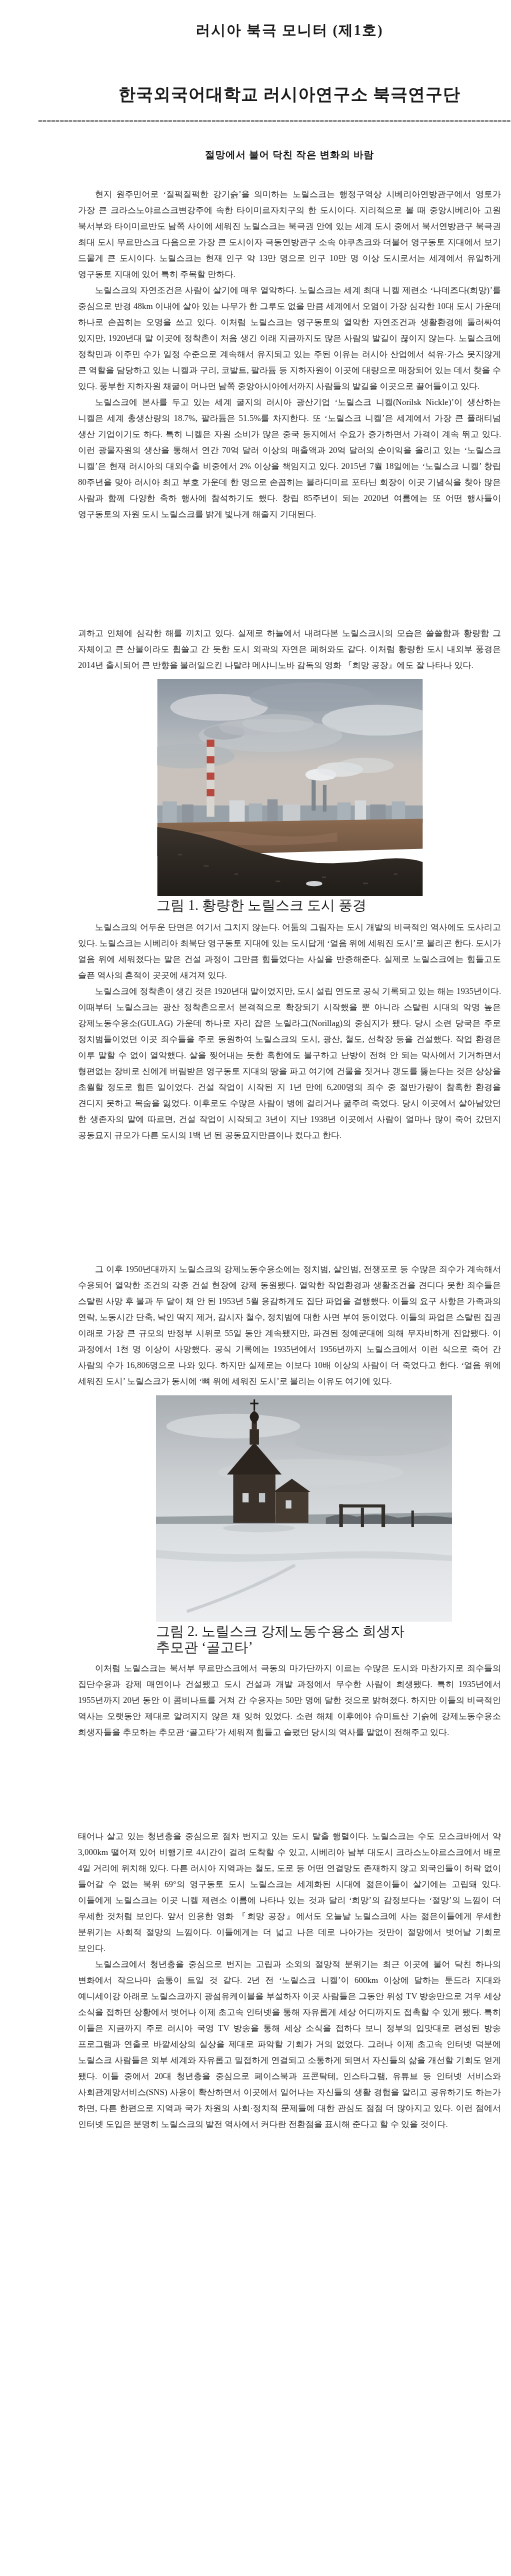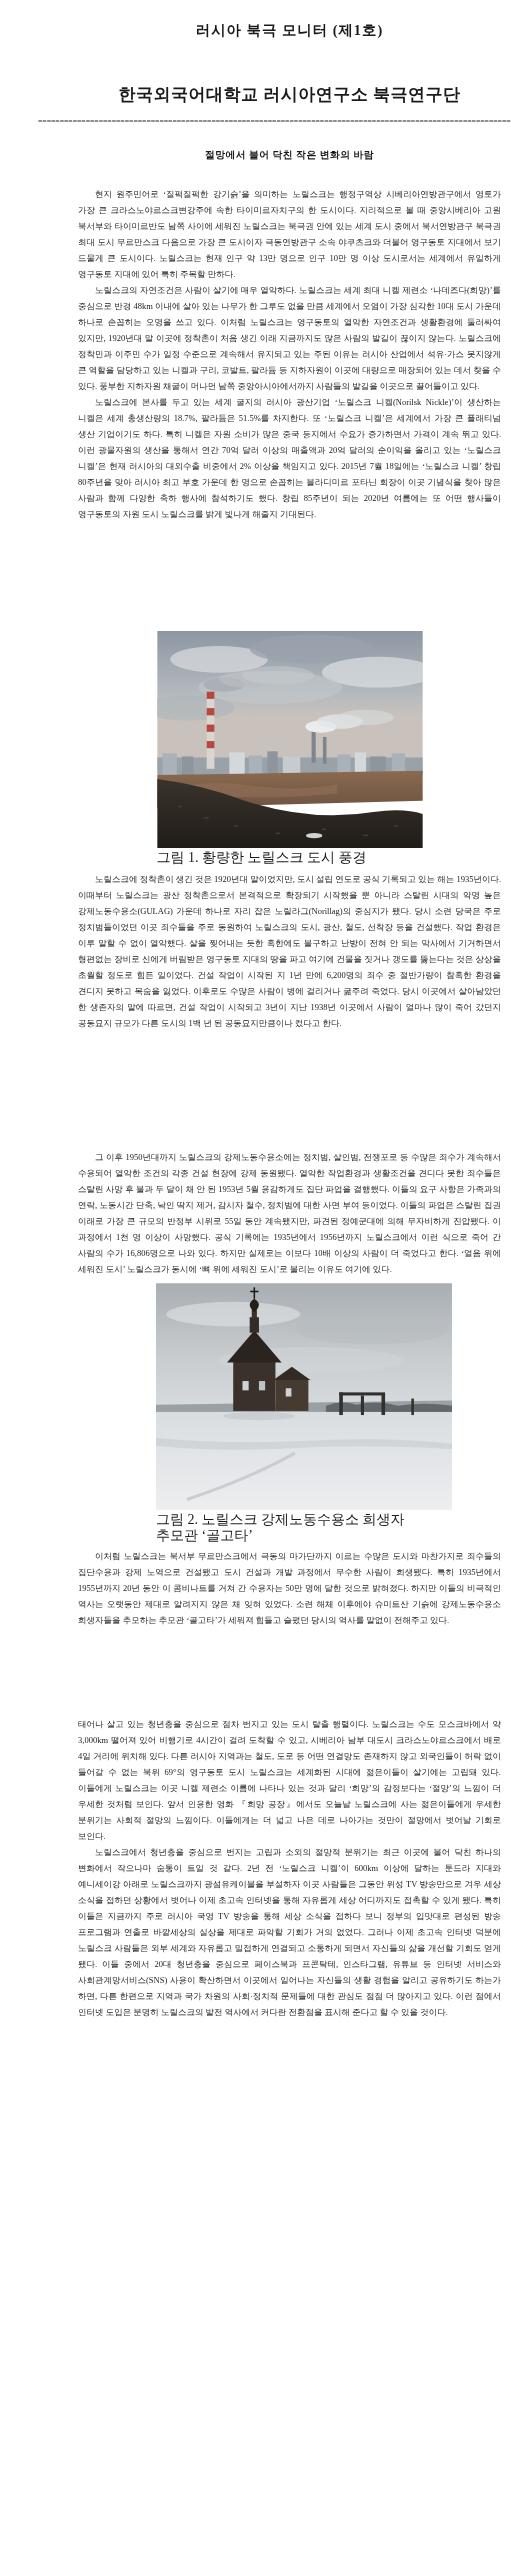--- a/index.html
+++ b/index.html
@@ -82,20 +82,21 @@
   <h2 class="article-title">절망에서 불어 닥친 작은 변화의 바람</h2>
 
   <div class="body-text">
 
     <p class="para">현지 원주민어로 ‘질퍽질퍽한 강기슭’을 의미하는 노릴스크는 행정구역상 시베리아연방관구에서 영토가 가장 큰 크라스노야르스크변강주에 속한 타이미르자치구의 한 도시이다. 지리적으로 볼 때 중앙시베리아 고원 북서부와 타이미르반도 남쪽 사이에 세워진 노릴스크는 북극권 안에 있는 세계 도시 중에서 북서연방관구 북극권 최대 도시 무르만스크 다음으로 가장 큰 도시이자 극동연방관구 소속 야쿠츠크와 더불어 영구동토 지대에서 보기 드물게 큰 도시이다. 노릴스크는 현재 인구 약 13만 명으로 인구 10만 명 이상 도시로서는 세계에서 유일하게 영구동토 지대에 있어 특히 주목할 만하다.</p>
     <p class="para">노릴스크의 자연조건은 사람이 살기에 매우 열악하다. 노릴스크는 세계 최대 니켈 제련소 ‘나데즈다(희망)’를 중심으로 반경 48km 이내에 살아 있는 나무가 한 그루도 없을 만큼 세계에서 오염이 가장 심각한 10대 도시 가운데 하나로 손꼽히는 오명을 쓰고 있다. 이처럼 노릴스크는 영구동토의 열악한 자연조건과 생활환경에 둘러싸여 있지만, 1920년대 말 이곳에 정착촌이 처음 생긴 이래 지금까지도 많은 사람의 발길이 끊이지 않는다. 노릴스크에 정착민과 이주민 수가 일정 수준으로 계속해서 유지되고 있는 주된 이유는 러시아 산업에서 석유·가스 못지않게 큰 역할을 담당하고 있는 니켈과 구리, 코발트, 팔라듐 등 지하자원이 이곳에 대량으로 매장되어 있는 데서 찾을 수 있다. 풍부한 지하자원 채굴이 머나먼 남쪽 중앙아시아에서까지 사람들의 발길을 이곳으로 끌어들이고 있다.</p>
     <p class="para">노릴스크에 본사를 두고 있는 세계 굴지의 러시아 광산기업 ‘노릴스크 니켈(Norilsk Nickle)’이 생산하는 니켈은 세계 총생산량의 18.7%, 팔라듐은 51.5%를 차지한다. 또 ‘노릴스크 니켈’은 세계에서 가장 큰 플래티넘 생산 기업이기도 하다. 특히 니켈은 자원 소비가 많은 중국 등지에서 수요가 증가하면서 가격이 계속 뛰고 있다. 이런 광물자원의 생산을 통해서 연간 70억 달러 이상의 매출액과 20억 달러의 순이익을 올리고 있는 ‘노릴스크 니켈’은 현재 러시아의 대외수출 비중에서 2% 이상을 책임지고 있다. 2015년 7월 18일에는 ‘노릴스크 니켈’ 창립 80주년을 맞아 러시아 최고 부호 가운데 한 명으로 손꼽히는 블라디미르 포타닌 회장이 이곳 기념식을 찾아 많은 사람과 함께 다양한 축하 행사에 참석하기도 했다. 창립 85주년이 되는 2020년 여름에는 또 어떤 행사들이 영구동토의 자원 도시 노릴스크를 밝게 빛나게 해줄지 기대된다.</p>
 
     <div class="page-break-1"></div>
 
+    <p class="para no-indent">괴하고 인체에 심각한 해를 끼치고 있다. 실제로 하늘에서 내려다본 노릴스크시의 모습은 쓸쓸함과 황량함 그 자체이고 큰 산불이라도 휩쓸고 간 듯한 도시 외곽의 자연은 폐허와도 같다. 이처럼 황량한 도시 내외부 풍경은 2014년 출시되어 큰 반향을 불러일으킨 나탈랴 메샤니노바 감독의 영화 『희망 공장』에도 잘 나타나 있다.</p>
 
     <div class="figure figure-1">
       <svg width="266" height="217" viewBox="0 0 516 422" xmlns="http://www.w3.org/2000/svg" role="img" aria-label="industrial cityscape">
         <defs>
           <linearGradient id="sky1" x1="0" y1="0" x2="0" y2="1">
             <stop offset="0" stop-color="#8d97a2"></stop>
             <stop offset="0.45" stop-color="#b4b9be"></stop>
             <stop offset="0.62" stop-color="#c9c2bc"></stop>
           </linearGradient>
           <linearGradient id="slope1" x1="0" y1="0" x2="0" y2="1">
@@ -158,20 +159,21 @@
           <rect x="230" y="392" width="9" height="3"></rect>
           <rect x="320" y="384" width="8" height="3"></rect>
           <rect x="400" y="396" width="10" height="3"></rect>
           <rect x="460" y="378" width="7" height="3"></rect>
         </g>
         <ellipse cx="305" cy="398" rx="16" ry="5" fill="#cfd3d6"></ellipse>
       </svg>
       <div class="figure-caption">그림 1. 황량한 노릴스크 도시 풍경</div>
     </div>
 
+    <p class="para">노릴스크의 어두운 단면은 여기서 그치지 않는다. 어둠의 그림자는 도시 개발의 비극적인 역사에도 도사리고 있다. 노릴스크는 시베리아 최북단 영구동토 지대에 있는 도시답게 ‘얼음 위에 세워진 도시’로 불리곤 한다. 도시가 얼음 위에 세워졌다는 말은 건설 과정이 그만큼 힘들었다는 사실을 반증해준다. 실제로 노릴스크에는 힘들고도 슬픈 역사의 흔적이 곳곳에 새겨져 있다.</p>
     <p class="para">노릴스크에 정착촌이 생긴 것은 1920년대 말이었지만, 도시 설립 연도로 공식 기록되고 있는 해는 1935년이다. 이때부터 노릴스크는 광산 정착촌으로서 본격적으로 확장되기 시작했을 뿐 아니라 스탈린 시대의 악명 높은 강제노동수용소(GULAG) 가운데 하나로 자리 잡은 노릴라그(Norillag)의 중심지가 됐다. 당시 소련 당국은 주로 정치범들이었던 이곳 죄수들을 주로 동원하여 노릴스크의 도시, 광산, 철도, 선착장 등을 건설했다. 작업 환경은 이루 말할 수 없이 열악했다. 살을 찢어내는 듯한 혹한에도 불구하고 난방이 전혀 안 되는 막사에서 기거하면서 형편없는 장비로 신에게 버림받은 영구동토 지대의 땅을 파고 여기에 건물을 짓거나 갱도를 뚫는다는 것은 상상을 초월할 정도로 힘든 일이었다. 건설 작업이 시작된 지 1년 만에 6,200명의 죄수 중 절반가량이 참혹한 환경을 견디지 못하고 목숨을 잃었다. 이후로도 수많은 사람이 병에 걸리거나 굶주려 죽었다. 당시 이곳에서 살아남았던 한 생존자의 말에 따르면, 건설 작업이 시작되고 3년이 지난 1938년 이곳에서 사람이 얼마나 많이 죽어 갔던지 공동묘지 규모가 다른 도시의 1백 년 된 공동묘지만큼이나 컸다고 한다.</p>
 
     <div class="page-break-2"></div>
 
     <p class="para">그 이후 1950년대까지 노릴스크의 강제노동수용소에는 정치범, 살인범, 전쟁포로 등 수많은 죄수가 계속해서 수용되어 열악한 조건의 각종 건설 현장에 강제 동원됐다. 열악한 작업환경과 생활조건을 견디다 못한 죄수들은 스탈린 사망 후 불과 두 달이 채 안 된 1953년 5월 용감하게도 집단 파업을 결행했다. 이들의 요구 사항은 가족과의 연락, 노동시간 단축, 낙인 딱지 제거, 감시자 철수, 정치범에 대한 사면 부여 등이었다. 이들의 파업은 스탈린 집권 이래로 가장 큰 규모의 반정부 시위로 55일 동안 계속됐지만, 파견된 정예군대에 의해 무자비하게 진압됐다. 이 과정에서 1천 명 이상이 사망했다. 공식 기록에는 1935년에서 1956년까지 노릴스크에서 이런 식으로 죽어 간 사람의 수가 16,806명으로 나와 있다. 하지만 실제로는 이보다 10배 이상의 사람이 더 죽었다고 한다. ‘얼음 위에 세워진 도시’ 노릴스크가 동시에 ‘뼈 위에 세워진 도시’로 불리는 이유도 여기에 있다.</p>
 
     <div class="figure figure-2">
       <svg width="296" height="227" viewBox="0 0 575 440" xmlns="http://www.w3.org/2000/svg" role="img" aria-label="memorial chapel in snow">
         <defs>
           <linearGradient id="sky2" x1="0" y1="0" x2="0" y2="1">
@@ -218,21 +220,21 @@
           <rect x="398" y="218" width="6" height="38"></rect>
           <rect x="438" y="214" width="7" height="42"></rect>
           <rect x="356" y="212" width="89" height="6"></rect>
           <rect x="496" y="224" width="5" height="32"></rect>
         </g>
         <ellipse cx="200" cy="258" rx="70" ry="8" fill="#c5cace" opacity="0.8"></ellipse>
       </svg>
       <div class="figure-caption">그림 2. 노릴스크 강제노동수용소 희생자 추모관 ‘골고타’</div>
     </div>
 
-    <p class="para">이처럼 노릴스크는 북서부 무르만스크에서 극동의 마가단까지 이르는 수많은 도시와 마찬가지로 죄수들의 집단수용과 강제 노역으로 건설됐고 도시 건설과 개발 과정에서 무수한 사람이 희생됐다. 특히 1935년에서 1955년까지 20년 동안 이 콤비나트를 거쳐 간 수용자는 50만 명에 달한 것으로 밝혀졌다. 하지만 이들의 비극적인 역사는 오랫동안 제대로 알려지지 않은 채 잊혀 있었다. 소련 해체 이후에야 슈미트산 기슭에 강제노동수용소 희생자들을 추모하는 추모관 ‘골고타’가 세워져 힘들고 슬펐던 당시의 역사를 말없이 전해주고 있다.</p>
+    <p class="para">이처럼 노릴스크는 북서부 무르만스크에서 극동의 마가단까지 이르는 수많은 도시와 마찬가지로 죄수들의 집단수용과 강제 매연이나 건설됐고 도시 건설과 개발 과정에서 무수한 사람이 희생됐다. 특히 1935년에서 1955년까지 20년 동안 이 콤비나트를 거쳐 간 수용자는 50만 명에 달한 것으로 밝혀졌다. 하지만 이들의 비극적인 역사는 오랫동안 제대로 알려지지 않은 채 잊혀 있었다. 소련 해체 이후에야 슈미트산 기슭에 강제노동수용소 희생자들을 추모하는 추모관 ‘골고타’가 세워져 힘들고 슬펐던 당시의 역사를 말없이 전해주고 있다.</p>
 
     <div class="page-break-3"></div>
 
     <p class="para no-indent">태어나 살고 있는 청년층을 중심으로 점차 번지고 있는 도시 탈출 행렬이다. 노릴스크는 수도 모스크바에서 약 3,000km 떨어져 있어 비행기로 4시간이 걸려 도착할 수 있고, 시베리아 남부 대도시 크라스노야르스크에서 배로 4일 거리에 위치해 있다. 다른 러시아 지역과는 철도, 도로 등 어떤 연결망도 존재하지 않고 외국인들이 허락 없이 들어갈 수 없는 북위 69°의 영구동토 도시 노릴스크는 세계화된 시대에 젊은이들이 살기에는 고립돼 있다. 이들에게 노릴스크는 이곳 니켈 제련소 이름에 나타나 있는 것과 달리 ‘희망’의 감정보다는 ‘절망’의 느낌이 더 우세한 것처럼 보인다. 앞서 인용한 영화 『희망 공장』에서도 오늘날 노릴스크에 사는 젊은이들에게 우세한 분위기는 사회적 절망의 느낌이다. 이들에게는 더 넓고 나은 데로 나아가는 것만이 절망에서 벗어날 기회로 보인다.</p>
     <p class="para">노릴스크에서 청년층을 중심으로 번지는 고립과 소외의 절망적 분위기는 최근 이곳에 불어 닥친 하나의 변화에서 작으나마 숨통이 트일 것 같다. 2년 전 ‘노릴스크 니켈’이 600km 이상에 달하는 툰드라 지대와 예니세이강 아래로 노릴스크까지 광섬유케이블을 부설하자 이곳 사람들은 그동안 위성 TV 방송만으로 겨우 세상 소식을 접하던 상황에서 벗어나 이제 초고속 인터넷을 통해 자유롭게 세상 어디까지도 접촉할 수 있게 됐다. 특히 이들은 지금까지 주로 러시아 국영 TV 방송을 통해 세상 소식을 접하다 보니 정부의 입맛대로 편성된 방송 프로그램과 연출로 바깥세상의 실상을 제대로 파악할 기회가 거의 없었다. 그러나 이제 초고속 인터넷 덕분에 노릴스크 사람들은 외부 세계와 자유롭고 밀접하게 연결되고 소통하게 되면서 자신들의 삶을 개선할 기회도 얻게 됐다. 이들 중에서 20대 청년층을 중심으로 페이스북과 프콘탁테, 인스타그램, 유튜브 등 인터넷 서비스와 사회관계망서비스(SNS) 사용이 확산하면서 이곳에서 일어나는 자신들의 생활 경험을 알리고 공유하기도 하는가 하면, 다른 한편으로 지역과 국가 차원의 사회·정치적 문제들에 대한 관심도 점점 더 많아지고 있다. 이런 점에서 인터넷 도입은 분명히 노릴스크의 발전 역사에서 커다란 전환점을 표시해 준다고 할 수 있을 것이다.</p>
 
     <div class="bottom-pad"></div>
   </div>
 </div>
 

